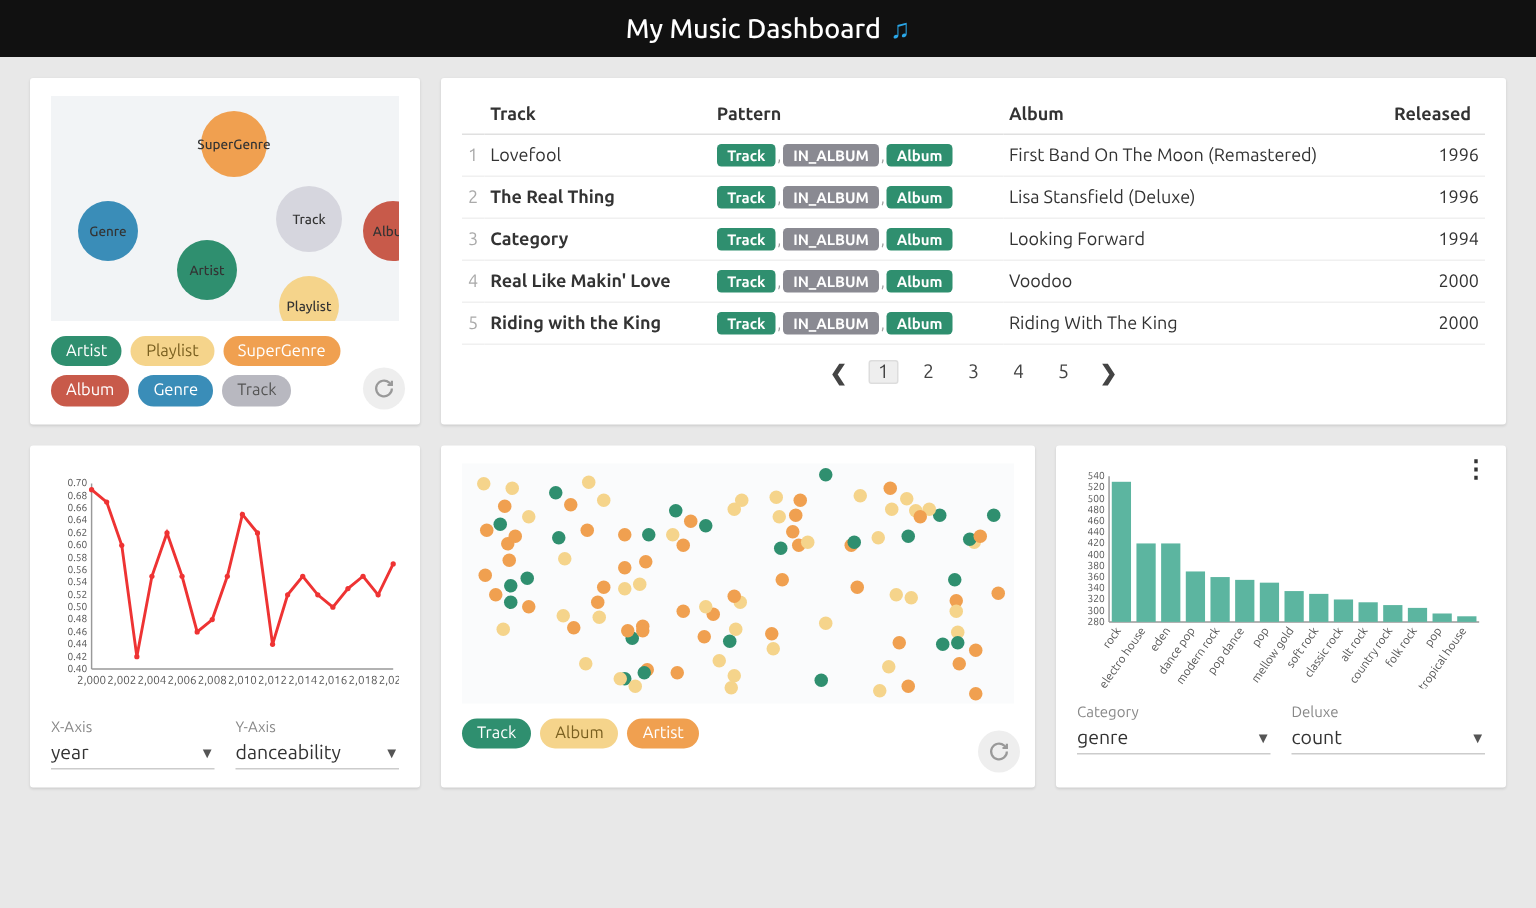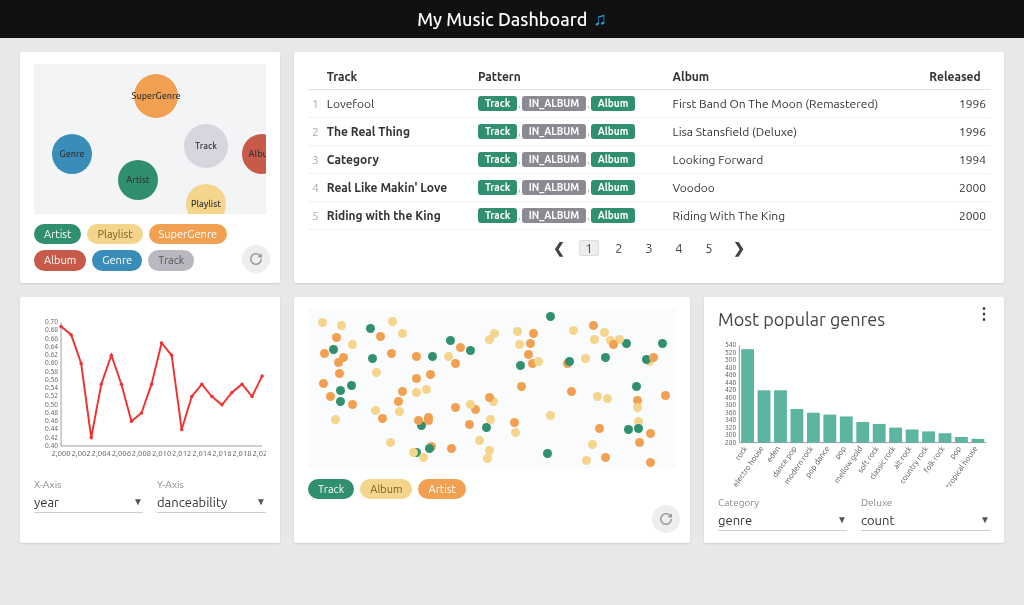--- a/index.html
+++ b/index.html
@@ -372,21 +372,20 @@
         </div>
       <div class="refresh-btn">
         <svg width="14" height="14" viewBox="0 0 24 24" fill="none" stroke="currentColor" stroke-width="2.5">
             <path d="M21 12a9 9 0 1 1-3-6.7L21 8"></path>
             <path d="M21 3v5h-5"></path>
           </svg>
       </div>
     </div>
 
     <div class="card">
-      <h2>Most popular genres</h2>
       <div class="menu-dots">⋮</div>
       <div class="bar-chart">
         <svg id="bar-svg" viewBox="0 0 280 145">
             <text class="ylabels" x="19" y="106" text-anchor="end">280</text>
             <text class="ylabels" x="19" y="98.3076923076923" text-anchor="end">300</text>
             <text class="ylabels" x="19" y="90.61538461538461" text-anchor="end">320</text>
             <text class="ylabels" x="19" y="82.92307692307692" text-anchor="end">340</text>
             <text class="ylabels" x="19" y="75.23076923076923" text-anchor="end">360</text>
             <text class="ylabels" x="19" y="67.53846153846153" text-anchor="end">380</text>
             <text class="ylabels" x="19" y="59.84615384615385" text-anchor="end">400</text>

